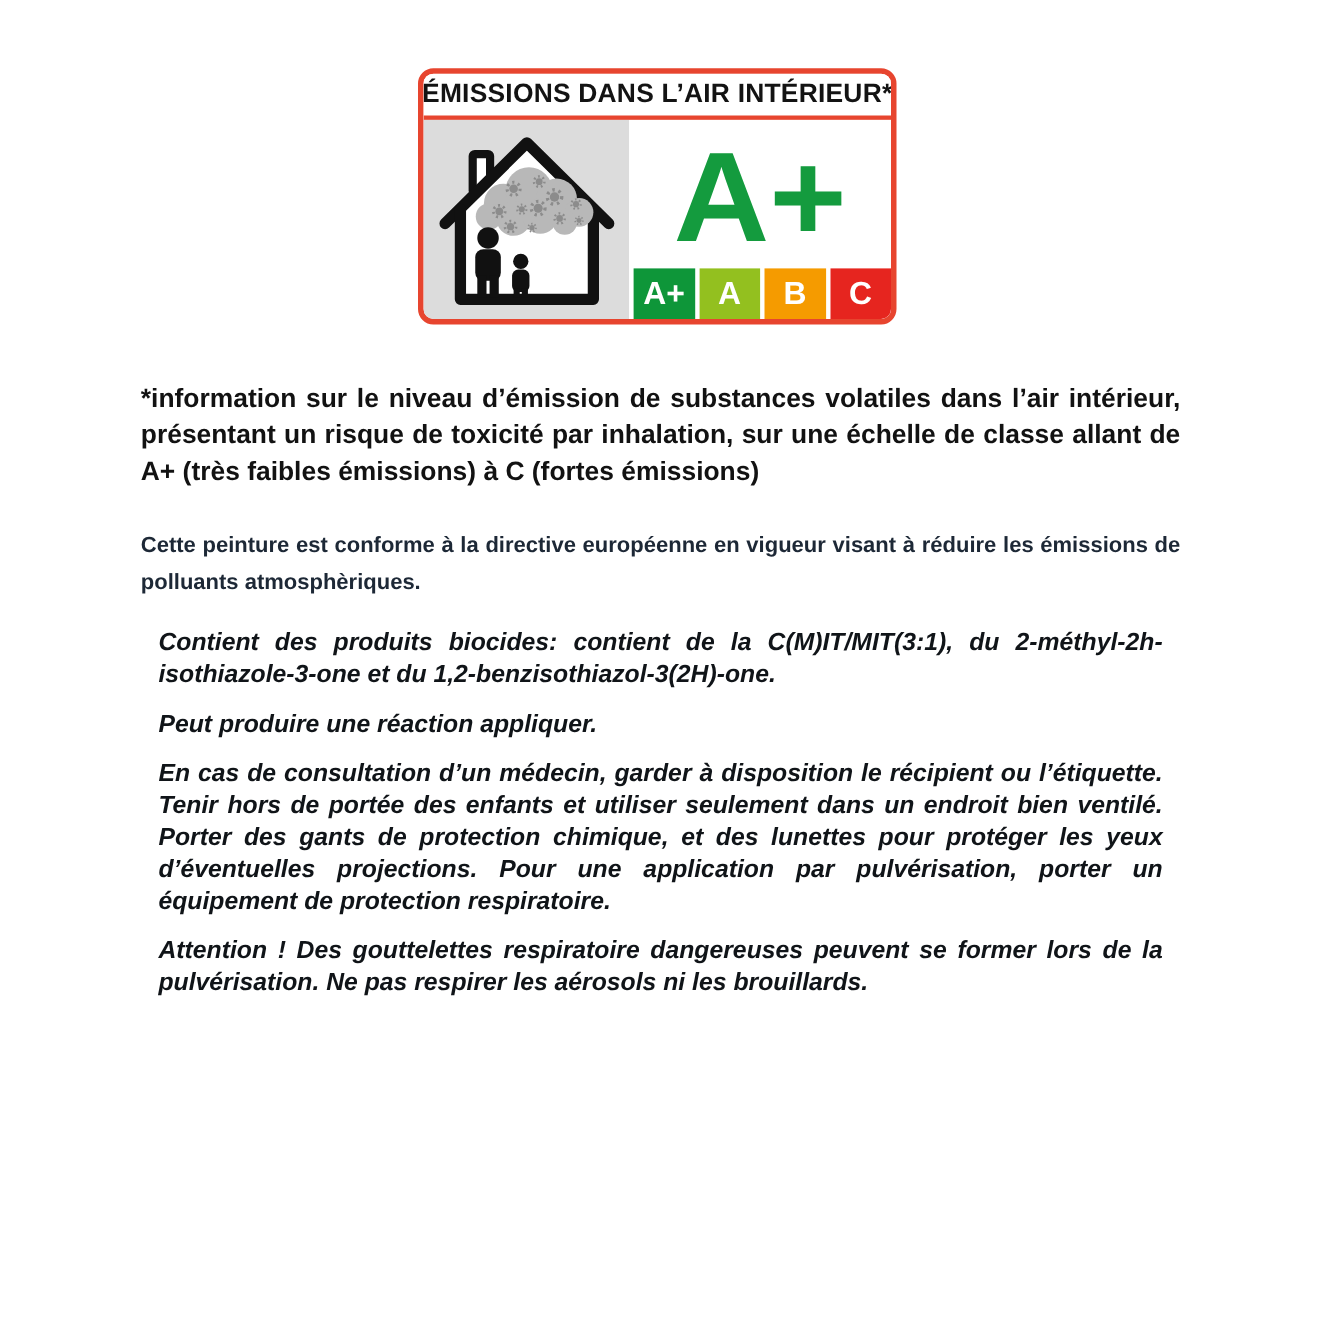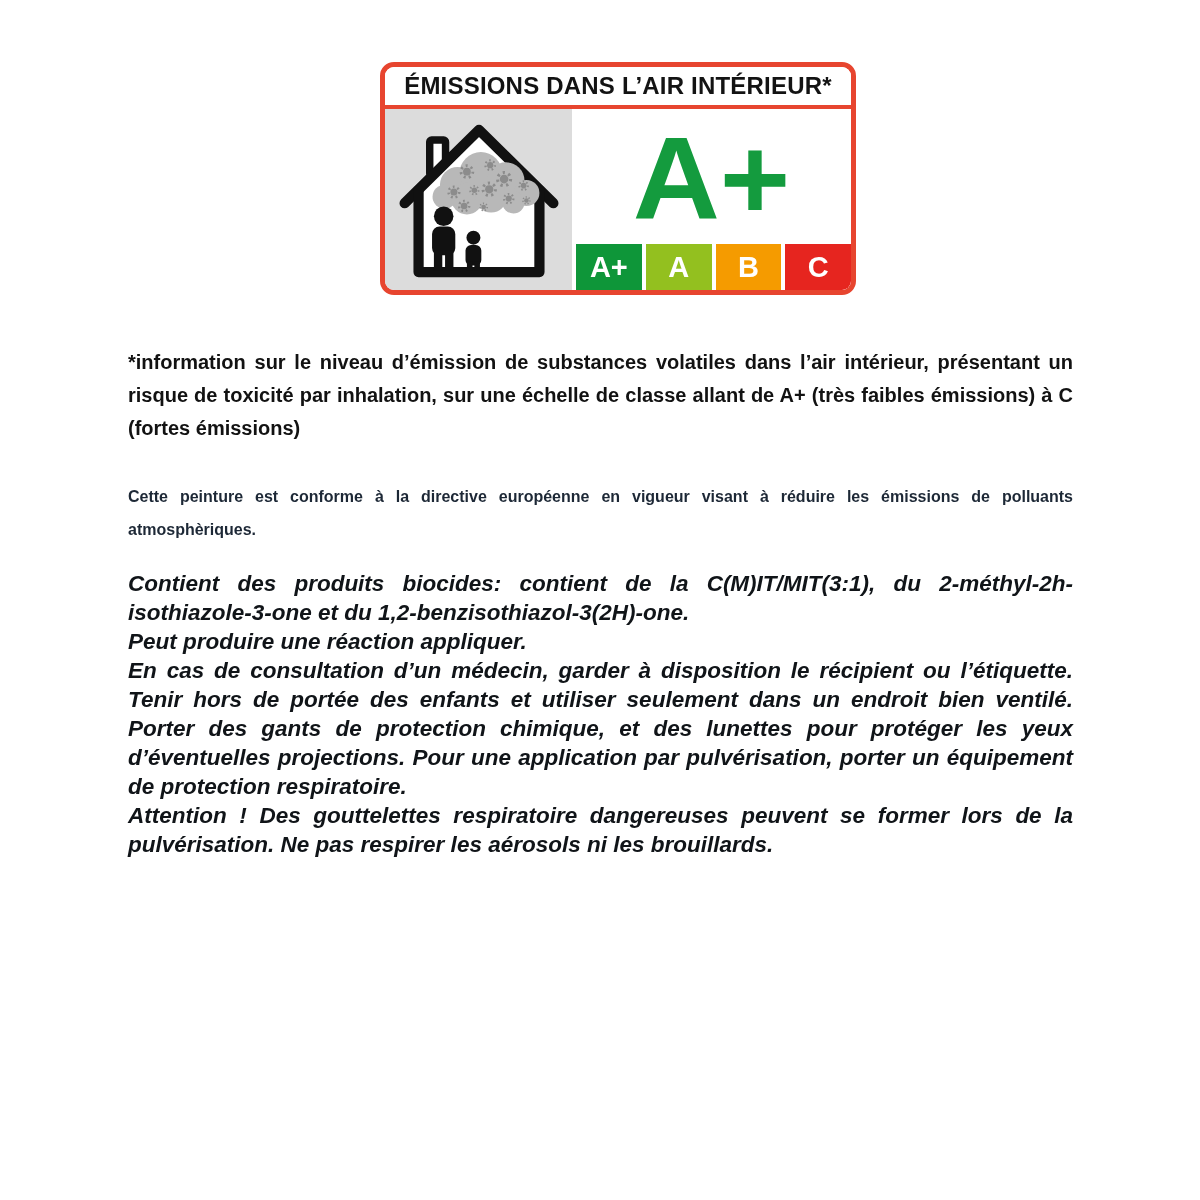--- a/index.html
+++ b/index.html
@@ -11,21 +11,21 @@
   }
   *{box-sizing:border-box;}
   html,body{margin:0;padding:0;}
   body{
     width:1200px;height:1200px;position:relative;background:#ffffff;
     font-family:"Liberation Sans",sans-serif;
   }
 
   
   .label-box{
-    position:absolute;left:380px;top:62px;width:476px;height:233px;
+    position:absolute;left:380px;top:62px;width:435px;height:233px;
     border:5px solid var(--red);border-radius:14px;background:#fff;
     overflow:hidden;display:flex;flex-direction:column;
   }
   .label-title{
     flex:0 0 auto;height:42px;display:flex;align-items:center;justify-content:center;
     font-weight:bold;font-size:24px;color:#131313;letter-spacing:0.2px;
     border-bottom:4px solid var(--red);background:#fff;white-space:nowrap;
   }
   .label-content{flex:1;display:flex;min-height:0;}
   .pictogram-cell{
@@ -41,31 +41,31 @@
   }
   .scale-row{flex:0 0 46px;display:flex;gap:4px;padding-left:4px;}
   .scale-box{
     flex:1;display:flex;align-items:center;justify-content:center;
     color:#fff;font-weight:bold;font-size:29px;line-height:1;
   }
 
   
   .text-col{position:absolute;left:128px;top:346px;width:945px;}
   .p-footnote{
-    margin:0;color:var(--ink);font-weight:bold;font-size:20px;line-height:33px;
+    margin:0;color:var(--ink);font-weight:bold;font-size:24px;line-height:33px;
     text-align:justify;
   }
   .reg-group{margin-top:35px;}
   .p-reg{
-    margin:0;color:var(--navy);font-weight:bold;font-size:16px;line-height:33px;
+    margin:0;color:var(--navy);font-weight:bold;font-size:20px;line-height:33px;
     text-align:justify;
   }
   .safety-group{margin-top:23px;}
   .p-safety{
-    margin:0;color:#101418;font-weight:bold;font-style:italic;
+    margin:16px;color:#101418;font-weight:bold;font-style:italic;
     font-size:22.5px;line-height:29px;text-align:justify;
   }
 </style>
 </head>
 <body>
 
 <div class="label-box">
   <div class="label-title">ÉMISSIONS DANS L’AIR INTÉRIEUR*</div>
   <div class="label-content">
     <div class="pictogram-cell">

